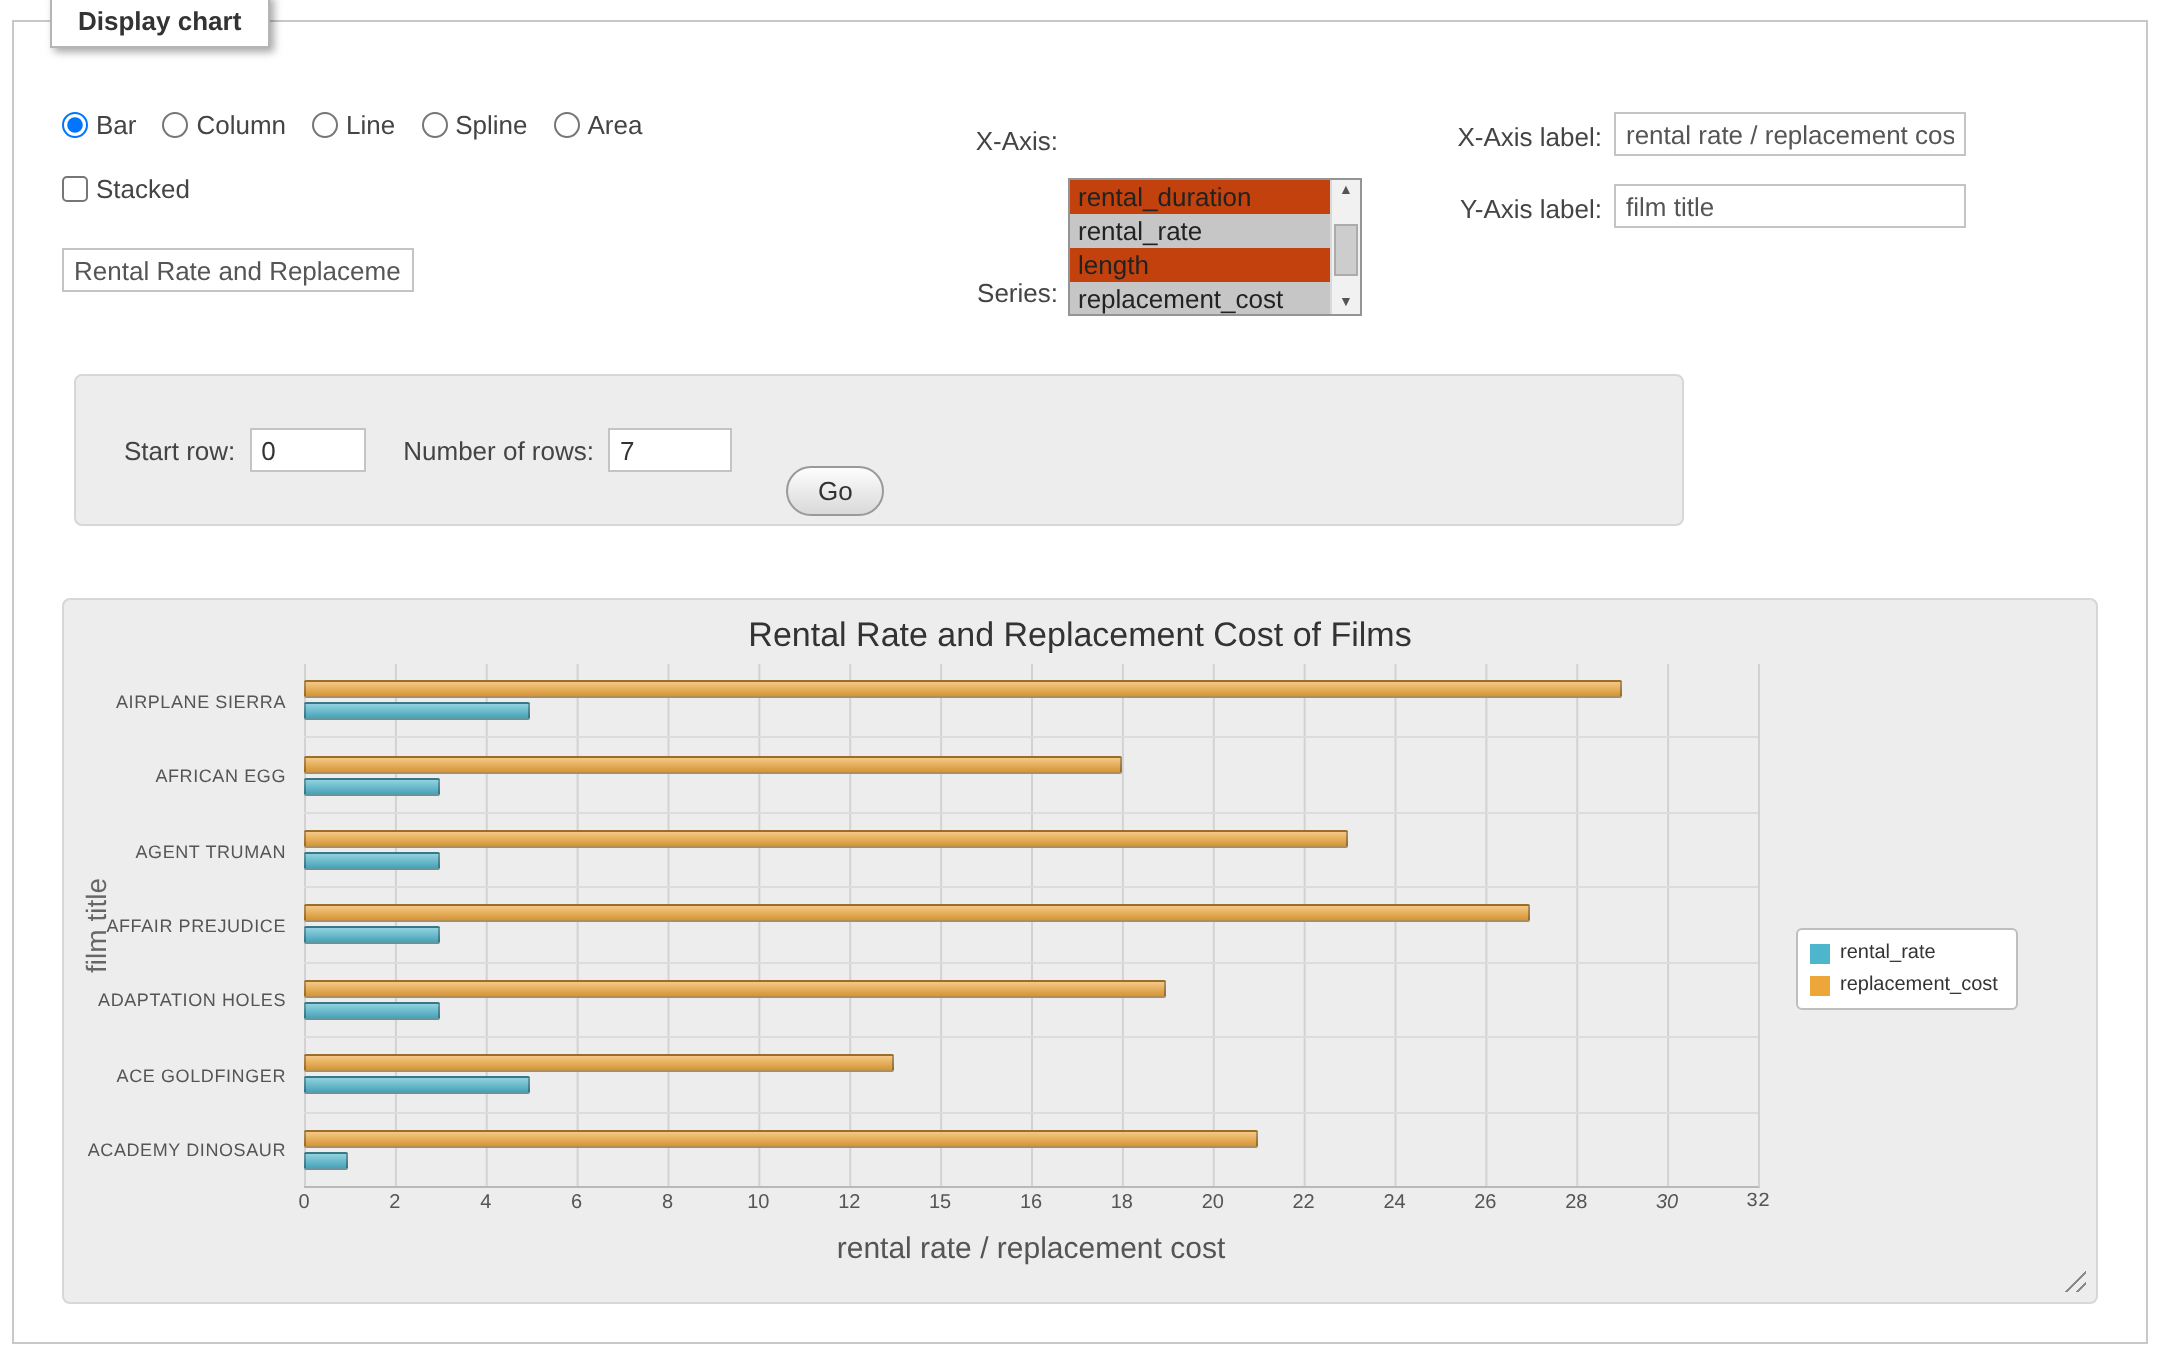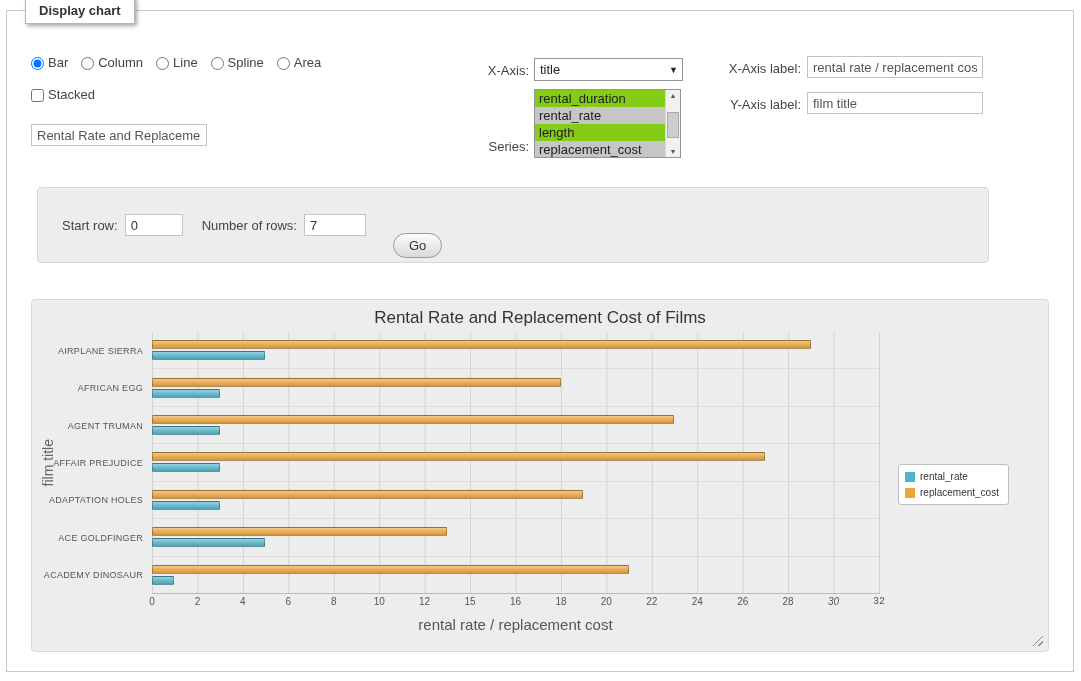--- a/index.html
+++ b/index.html
@@ -6,53 +6,53 @@
   html,body { width:1081px; height:681px; background:#fff;
     font-family:"Liberation Sans", sans-serif; font-size:13px; color:#444; }
   .outer { position:absolute; left:6px; top:10px; width:1068px; height:662px;
     border:1px solid #c8c8c8; background:#fff; }
   .legend-box { position:absolute; left:18px; top:-14px; background:#fff;
     border:1px solid #b5b5b5; box-shadow:2px 2px 4px rgba(0,0,0,.35);
     padding:5px 13px; font-weight:bold; font-size:13px; color:#333; z-index:5; }
 
   
   .chart-types { position:absolute; left:24px; top:44px; display:flex; gap:13px; align-items:center; }
-  .radio-opt, .chk-opt { display:flex; align-items:flex-end; gap:4px; cursor:default; }
+  .radio-opt, .chk-opt { display:flex; align-items:center; gap:4px; cursor:default; }
   .radio-opt input, .chk-opt input { margin:0; }
   .stacked { position:absolute; left:24px; top:76px; }
   .title-input { position:absolute; left:24px; top:113px; width:176px; height:22px;
     border:1px solid #c4c4c4; padding:1px 5px; font-size:13px; color:#555;
     font-family:"Liberation Sans",sans-serif; }
   .form-label { position:absolute; text-align:right; color:#444; }
   .lbl-xaxis   { left:410px; top:52px;  width:112px; }
   .lbl-series  { left:410px; top:128px; width:112px; }
   .lbl-xlabel  { left:676px; top:50px;  width:118px; }
   .lbl-ylabel  { left:676px; top:86px;  width:118px; }
   .x-select { position:absolute; left:527px; top:47px; width:149px; height:23px;
     border:1px solid #949494; background:#fff; display:flex; align-items:center; }
   .x-select .val { flex:1; padding:0 5px; color:#222; }
   .x-select .dd { width:17px; font-size:9px; color:#222; text-align:center; }
   .listbox { position:absolute; left:527px; top:78px; width:147px; height:69px;
-    border:1px solid #949494; background:#84cc16; display:flex; overflow:hidden; }
+    border:1px solid #949494; background:#c2410c; display:flex; overflow:hidden; }
   .listbox-options { flex:1; overflow:hidden; }
   .option { height:17px; line-height:17px; padding:0 4px; color:#222; white-space:nowrap; }
   .option.selected { background:#c6c6c6; }
   .lb-scroll { width:15px; background:#f1f1f1; border-left:1px solid #d9d9d9;
     position:relative; font-size:7px; color:#555; text-align:center; }
   .lb-arrow-up { position:absolute; top:2px; left:0; right:0; }
   .lb-arrow-dn { position:absolute; bottom:2px; left:0; right:0; }
   .lb-thumb { position:absolute; left:1px; right:1px; top:22px; height:26px;
     background:#cdcdcd; border:1px solid #ababab; }
   .text-input { position:absolute; height:22px; border:1px solid #c4c4c4;
     padding:1px 5px; font-size:13px; color:#555; font-family:"Liberation Sans",sans-serif; }
   .in-xlabel { left:800px; top:45px; width:176px; }
   .in-ylabel { left:800px; top:81px; width:176px; }
 
   
-  .rows-panel { position:absolute; left:30px; top:176px; width:952px; height:76px;
+  .rows-panel { position:absolute; left:30px; top:176px; width:805px; height:76px;
     background:#ededed; border:1px solid #d7d7d7; border-radius:4px;
     display:flex; align-items:center; padding-left:24px; gap:7px; }
   .small-input { height:22px; border:1px solid #c4c4c4; padding:1px 5px;
     font-size:13px; color:#333; font-family:"Liberation Sans",sans-serif; }
   .in-start { width:58px; } .in-num { width:62px; }
   .gap-l { margin-left:12px; }
   .go-btn { margin-left:20px; padding:4px 15px; border:1px solid #9a9a9a;
     border-radius:13px; background:linear-gradient(#fdfdfd,#d9d9d9);
     font-size:13px; color:#333; font-family:"Liberation Sans",sans-serif; cursor:pointer;margin-top:40px; }
 
@@ -122,24 +122,20 @@
   </div>
 
   <label class="chk-opt stacked">
     <input type="checkbox" style="">
     <span>Stacked</span>
   </label>
 
   <input class="title-input" value="Rental Rate and Replacement Cost of Films" style="">
 
   <span class="form-label lbl-xaxis">X-Axis:</span>
-  <div class="x-select">
-    <span class="val">title</span>
-    <span class="dd">▼</span>
-  </div>
 
   <span class="form-label lbl-series">Series:</span>
   <div class="listbox">
     <div class="listbox-options">
         <div class="option">rental_duration</div>
         <div class="option selected">rental_rate</div>
         <div class="option">length</div>
         <div class="option selected">replacement_cost</div>
       </div>
     <div class="lb-scroll">

